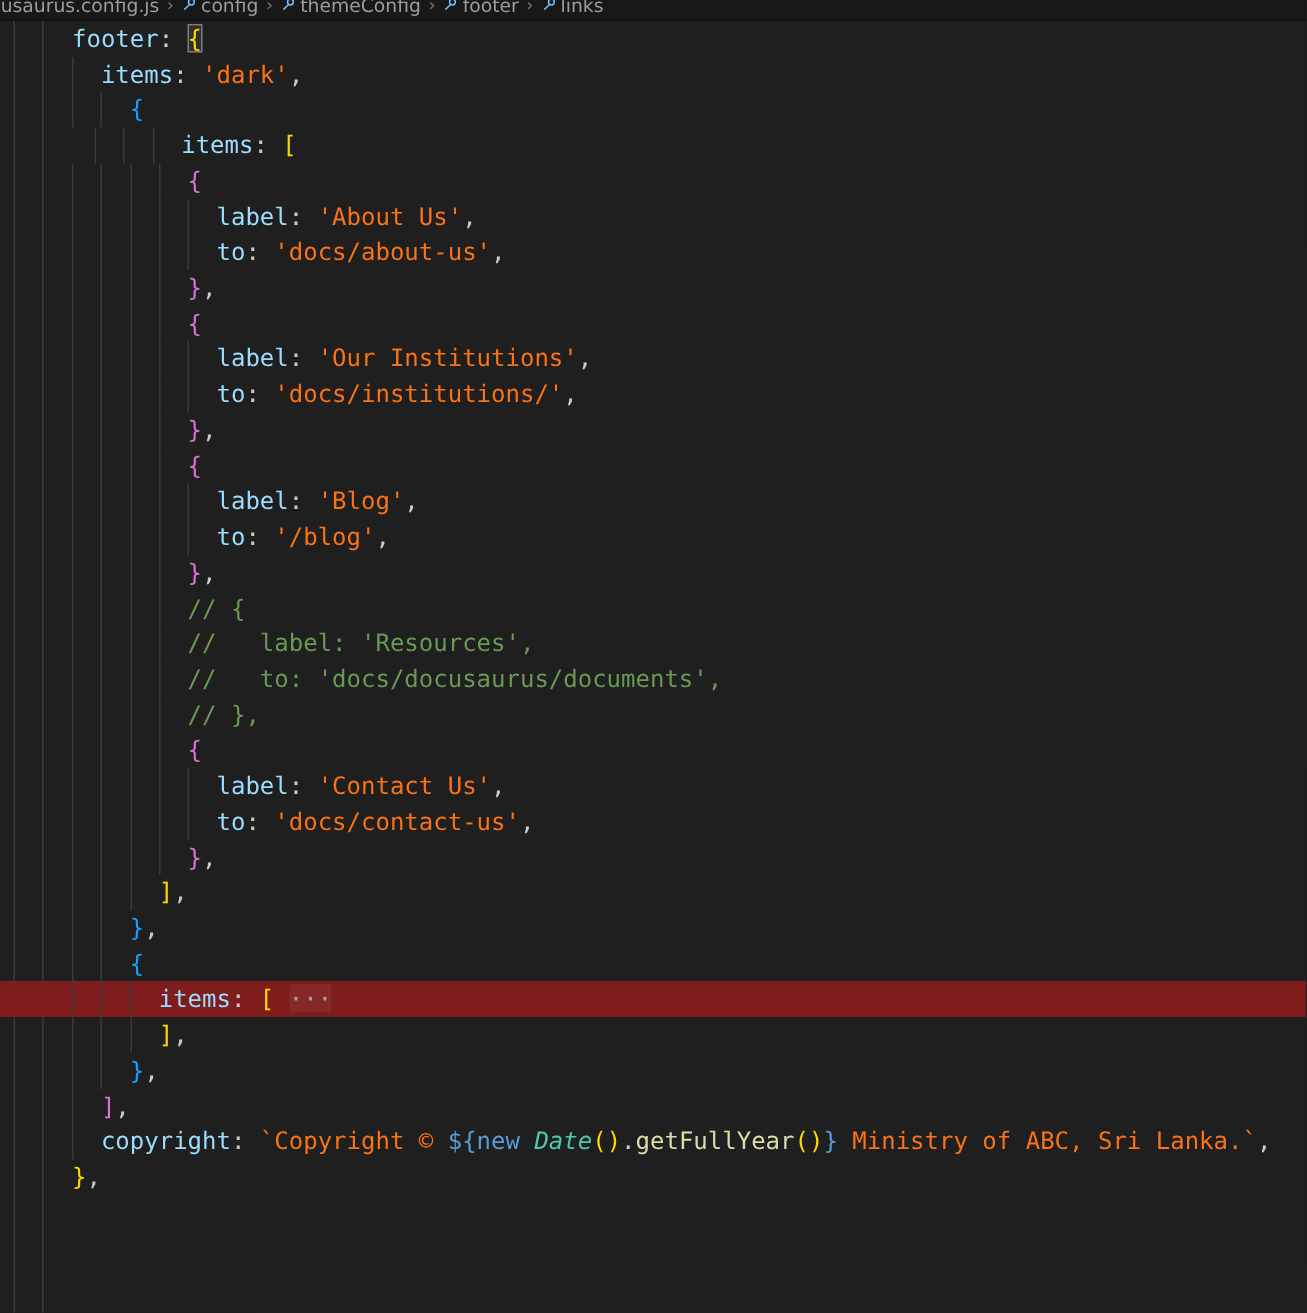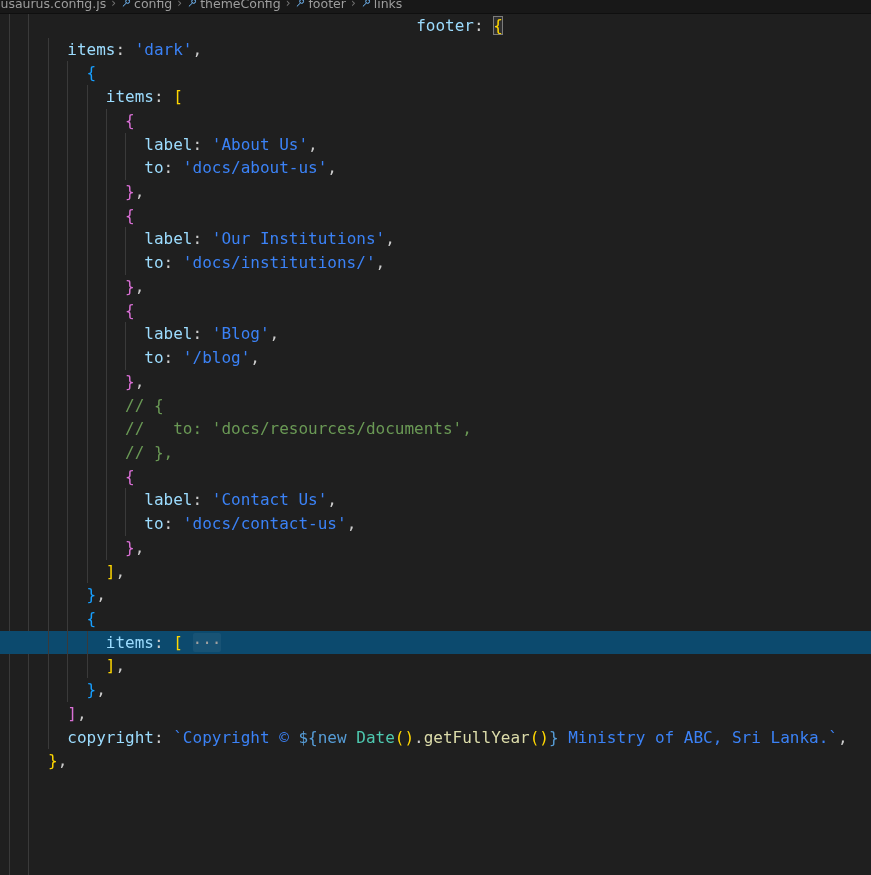--- a/index.html
+++ b/index.html
@@ -21,29 +21,29 @@
   .crumb{display:inline-flex;align-items:center;gap:3px;cursor:pointer;}
   .crumb-sep{color:#767676;font-size:12px;padding:0 1px;}
   .crumb svg{display:block;}
   
   .code{position:relative;height:862px;overflow:hidden;}
   .vguide{position:absolute;top:0;bottom:0;width:1px;background:#3a3a3a;}
   .line{
     position:relative;height:23.72px;line-height:23.72px;
     font-size:16px;white-space:pre;color:#cccccc;
   }
-  .line.hl{background:#0c4a6e;}
+  .line.hl{background:#7f1d1d;}
   .guide{position:absolute;top:0;bottom:0;width:1px;background:#3a3a3a;}
   .tok{display:inline;}
   .p{color:#9cdcfe;}
   .o{color:#cccccc;}
-  .s{color:#3b82f6;}
+  .s{color:#f97316;}
   .c{color:#6a9955;}
   .k{color:#569cd6;}
-  .t{color:#4ec9b0;}
+  .t{color:#4ec9b0;font-style:italic;}
   .f{color:#dcdcaa;}
   .b1{color:#ffd700;}
   .b2{color:#da70d6;}
   .b3{color:#179fff;}
   .sel{background:#2b5d8c;}
   .match{outline:1px solid #7b7b7b;outline-offset:-1px;background:rgba(120,120,120,.18);}
   .fold{color:#a0a0a0;background:rgba(255,255,255,.05);border-radius:2px;cursor:pointer;}
 </style>
 </head>
 <body>
@@ -86,38 +86,39 @@
         </svg>
         <span class="crumb-label">links</span>
       </span>
     </div>
 </div>
 
 <div class="code">
   <div class="vguide" style="left:9px"></div>
   <div class="vguide" style="left:28px"></div>
 
-<div class="line" style="padding-left: calc(0ch + 48px); text-align: center;"><span class="tok p">footer</span><span class="tok o">: </span><span class="tok b1 match">{</span></div>
+<div class="line" style="padding-left: calc(0ch + 48px);"><span class="tok p">footer</span><span class="tok o">: </span><span class="tok b1 match">{</span></div>
     <div class="line" style="padding-left: calc(2ch + 48px);"><span class="guide" style="left: calc(0ch + 48px);"></span><span class="tok p">items</span><span class="tok o">: </span><span class="tok s">'dark'</span><span class="tok o">,</span></div>
     <div class="line" style="padding-left: calc(4ch + 48px);"><span class="guide" style="left: calc(0ch + 48px);"></span><span class="guide" style="left: calc(2ch + 48px);"></span><span class="tok b3">{</span></div>
-    <div class="line" style="padding-left: calc(6ch + 48px);"><span class="guide" style="left: calc(0ch + 48px);"></span><span class="guide" style="left: calc(2ch + 48px);"></span><span class="guide" style="left: calc(4ch + 48px);"></span><span class="tok p">items</span><span class="tok o">: </span><span class="tok b1">[</span></div>
+    <div class="line" style="padding-left: calc(6ch + 48px); margin-left: 15px;"><span class="guide" style="left: calc(0ch + 48px);"></span><span class="guide" style="left: calc(2ch + 48px);"></span><span class="guide" style="left: calc(4ch + 48px);"></span><span class="tok p">items</span><span class="tok o">: </span><span class="tok b1">[</span></div>
     <div class="line" style="padding-left: calc(8ch + 48px);"><span class="guide" style="left: calc(0ch + 48px);"></span><span class="guide" style="left: calc(2ch + 48px);"></span><span class="guide" style="left: calc(4ch + 48px);"></span><span class="guide" style="left: calc(6ch + 48px);"></span><span class="tok b2">{</span></div>
     <div class="line" style="padding-left: calc(10ch + 48px);"><span class="guide" style="left: calc(0ch + 48px);"></span><span class="guide" style="left: calc(2ch + 48px);"></span><span class="guide" style="left: calc(4ch + 48px);"></span><span class="guide" style="left: calc(6ch + 48px);"></span><span class="guide" style="left: calc(8ch + 48px);"></span><span class="tok p">label</span><span class="tok o">: </span><span class="tok s">'About Us'</span><span class="tok o">,</span></div>
     <div class="line" style="padding-left: calc(10ch + 48px);"><span class="guide" style="left: calc(0ch + 48px);"></span><span class="guide" style="left: calc(2ch + 48px);"></span><span class="guide" style="left: calc(4ch + 48px);"></span><span class="guide" style="left: calc(6ch + 48px);"></span><span class="guide" style="left: calc(8ch + 48px);"></span><span class="tok p">to</span><span class="tok o">: </span><span class="tok s">'docs/about-us'</span><span class="tok o">,</span></div>
     <div class="line" style="padding-left: calc(8ch + 48px);"><span class="guide" style="left: calc(0ch + 48px);"></span><span class="guide" style="left: calc(2ch + 48px);"></span><span class="guide" style="left: calc(4ch + 48px);"></span><span class="guide" style="left: calc(6ch + 48px);"></span><span class="tok b2">}</span><span class="tok o">,</span></div>
     <div class="line" style="padding-left: calc(8ch + 48px);"><span class="guide" style="left: calc(0ch + 48px);"></span><span class="guide" style="left: calc(2ch + 48px);"></span><span class="guide" style="left: calc(4ch + 48px);"></span><span class="guide" style="left: calc(6ch + 48px);"></span><span class="tok b2">{</span></div>
     <div class="line" style="padding-left: calc(10ch + 48px);"><span class="guide" style="left: calc(0ch + 48px);"></span><span class="guide" style="left: calc(2ch + 48px);"></span><span class="guide" style="left: calc(4ch + 48px);"></span><span class="guide" style="left: calc(6ch + 48px);"></span><span class="guide" style="left: calc(8ch + 48px);"></span><span class="tok p">label</span><span class="tok o">: </span><span class="tok s">'Our Institutions'</span><span class="tok o">,</span></div>
     <div class="line" style="padding-left: calc(10ch + 48px);"><span class="guide" style="left: calc(0ch + 48px);"></span><span class="guide" style="left: calc(2ch + 48px);"></span><span class="guide" style="left: calc(4ch + 48px);"></span><span class="guide" style="left: calc(6ch + 48px);"></span><span class="guide" style="left: calc(8ch + 48px);"></span><span class="tok p">to</span><span class="tok o">: </span><span class="tok s">'docs/institutions/'</span><span class="tok o">,</span></div>
     <div class="line" style="padding-left: calc(8ch + 48px);"><span class="guide" style="left: calc(0ch + 48px);"></span><span class="guide" style="left: calc(2ch + 48px);"></span><span class="guide" style="left: calc(4ch + 48px);"></span><span class="guide" style="left: calc(6ch + 48px);"></span><span class="tok b2">}</span><span class="tok o">,</span></div>
     <div class="line" style="padding-left: calc(8ch + 48px);"><span class="guide" style="left: calc(0ch + 48px);"></span><span class="guide" style="left: calc(2ch + 48px);"></span><span class="guide" style="left: calc(4ch + 48px);"></span><span class="guide" style="left: calc(6ch + 48px);"></span><span class="tok b2">{</span></div>
     <div class="line" style="padding-left: calc(10ch + 48px);"><span class="guide" style="left: calc(0ch + 48px);"></span><span class="guide" style="left: calc(2ch + 48px);"></span><span class="guide" style="left: calc(4ch + 48px);"></span><span class="guide" style="left: calc(6ch + 48px);"></span><span class="guide" style="left: calc(8ch + 48px);"></span><span class="tok p">label</span><span class="tok o">: </span><span class="tok s">'Blog'</span><span class="tok o">,</span></div>
     <div class="line" style="padding-left: calc(10ch + 48px);"><span class="guide" style="left: calc(0ch + 48px);"></span><span class="guide" style="left: calc(2ch + 48px);"></span><span class="guide" style="left: calc(4ch + 48px);"></span><span class="guide" style="left: calc(6ch + 48px);"></span><span class="guide" style="left: calc(8ch + 48px);"></span><span class="tok p">to</span><span class="tok o">: </span><span class="tok s">'/blog'</span><span class="tok o">,</span></div>
     <div class="line" style="padding-left: calc(8ch + 48px);"><span class="guide" style="left: calc(0ch + 48px);"></span><span class="guide" style="left: calc(2ch + 48px);"></span><span class="guide" style="left: calc(4ch + 48px);"></span><span class="guide" style="left: calc(6ch + 48px);"></span><span class="tok b2">}</span><span class="tok o">,</span></div>
     <div class="line" style="padding-left: calc(8ch + 48px);"><span class="guide" style="left: calc(0ch + 48px);"></span><span class="guide" style="left: calc(2ch + 48px);"></span><span class="guide" style="left: calc(4ch + 48px);"></span><span class="guide" style="left: calc(6ch + 48px);"></span><span class="tok c">// {</span></div>
-    <div class="line" style="padding-left: calc(8ch + 48px);"><span class="guide" style="left: calc(0ch + 48px);"></span><span class="guide" style="left: calc(2ch + 48px);"></span><span class="guide" style="left: calc(4ch + 48px);"></span><span class="guide" style="left: calc(6ch + 48px);"></span><span class="tok c">//   to: 'docs/resources/documents',</span></div>
+    <div class="line" style="padding-left: calc(8ch + 48px);"><span class="guide" style="left: calc(0ch + 48px);"></span><span class="guide" style="left: calc(2ch + 48px);"></span><span class="guide" style="left: calc(4ch + 48px);"></span><span class="guide" style="left: calc(6ch + 48px);"></span><span class="tok c">//   label: 'Resources',</span></div>
+    <div class="line" style="padding-left: calc(8ch + 48px);"><span class="guide" style="left: calc(0ch + 48px);"></span><span class="guide" style="left: calc(2ch + 48px);"></span><span class="guide" style="left: calc(4ch + 48px);"></span><span class="guide" style="left: calc(6ch + 48px);"></span><span class="tok c">//   to: 'docs/docusaurus/documents',</span></div>
     <div class="line" style="padding-left: calc(8ch + 48px);"><span class="guide" style="left: calc(0ch + 48px);"></span><span class="guide" style="left: calc(2ch + 48px);"></span><span class="guide" style="left: calc(4ch + 48px);"></span><span class="guide" style="left: calc(6ch + 48px);"></span><span class="tok c">// },</span></div>
     <div class="line" style="padding-left: calc(8ch + 48px);"><span class="guide" style="left: calc(0ch + 48px);"></span><span class="guide" style="left: calc(2ch + 48px);"></span><span class="guide" style="left: calc(4ch + 48px);"></span><span class="guide" style="left: calc(6ch + 48px);"></span><span class="tok b2">{</span></div>
     <div class="line" style="padding-left: calc(10ch + 48px);"><span class="guide" style="left: calc(0ch + 48px);"></span><span class="guide" style="left: calc(2ch + 48px);"></span><span class="guide" style="left: calc(4ch + 48px);"></span><span class="guide" style="left: calc(6ch + 48px);"></span><span class="guide" style="left: calc(8ch + 48px);"></span><span class="tok p">label</span><span class="tok o">: </span><span class="tok s">'Contact Us'</span><span class="tok o">,</span></div>
     <div class="line" style="padding-left: calc(10ch + 48px);"><span class="guide" style="left: calc(0ch + 48px);"></span><span class="guide" style="left: calc(2ch + 48px);"></span><span class="guide" style="left: calc(4ch + 48px);"></span><span class="guide" style="left: calc(6ch + 48px);"></span><span class="guide" style="left: calc(8ch + 48px);"></span><span class="tok p">to</span><span class="tok o">: </span><span class="tok s">'docs/contact-us'</span><span class="tok o">,</span></div>
     <div class="line" style="padding-left: calc(8ch + 48px);"><span class="guide" style="left: calc(0ch + 48px);"></span><span class="guide" style="left: calc(2ch + 48px);"></span><span class="guide" style="left: calc(4ch + 48px);"></span><span class="guide" style="left: calc(6ch + 48px);"></span><span class="tok b2">}</span><span class="tok o">,</span></div>
     <div class="line" style="padding-left: calc(6ch + 48px);"><span class="guide" style="left: calc(0ch + 48px);"></span><span class="guide" style="left: calc(2ch + 48px);"></span><span class="guide" style="left: calc(4ch + 48px);"></span><span class="tok b1">]</span><span class="tok o">,</span></div>
     <div class="line" style="padding-left: calc(4ch + 48px);"><span class="guide" style="left: calc(0ch + 48px);"></span><span class="guide" style="left: calc(2ch + 48px);"></span><span class="tok b3">}</span><span class="tok o">,</span></div>
     <div class="line" style="padding-left: calc(4ch + 48px);"><span class="guide" style="left: calc(0ch + 48px);"></span><span class="guide" style="left: calc(2ch + 48px);"></span><span class="tok b3">{</span></div>
     <div class="line hl" style="padding-left: calc(6ch + 48px);"><span class="guide" style="left: calc(0ch + 48px);"></span><span class="guide" style="left: calc(2ch + 48px);"></span><span class="guide" style="left: calc(4ch + 48px);"></span><span class="tok p">items</span><span class="tok o">: </span><span class="tok b1">[</span><span class="tok o"> </span><span class="tok fold">···</span></div>
     <div class="line" style="padding-left: calc(6ch + 48px);"><span class="guide" style="left: calc(0ch + 48px);"></span><span class="guide" style="left: calc(2ch + 48px);"></span><span class="guide" style="left: calc(4ch + 48px);"></span><span class="tok b1">]</span><span class="tok o">,</span></div>

